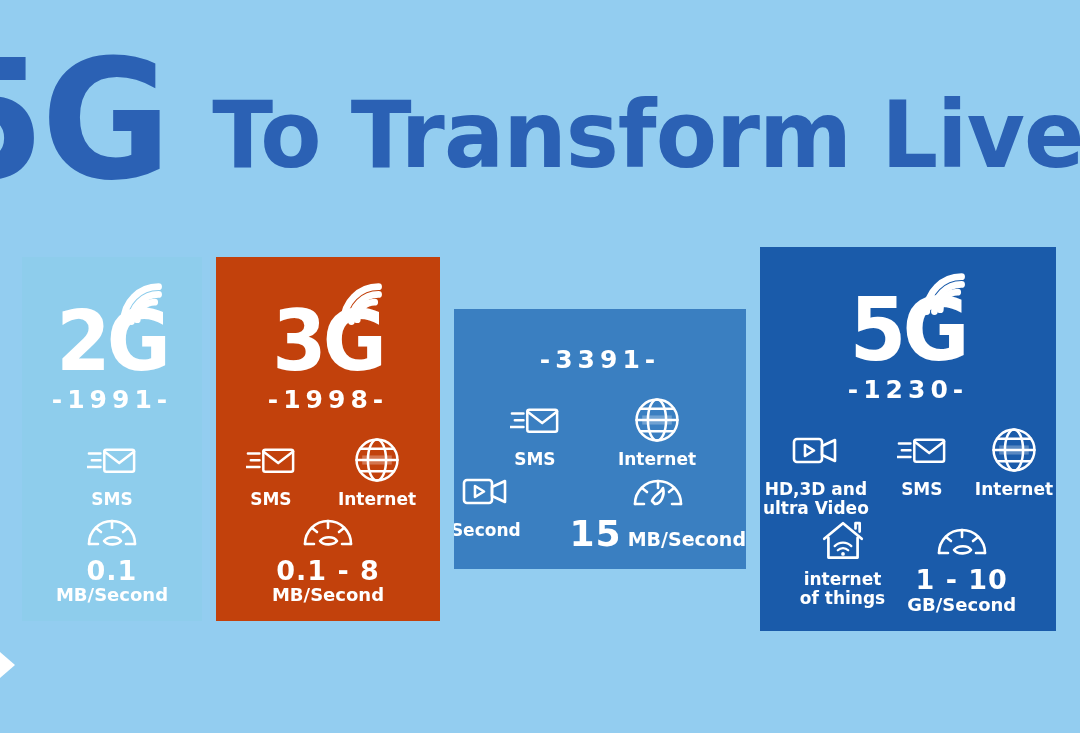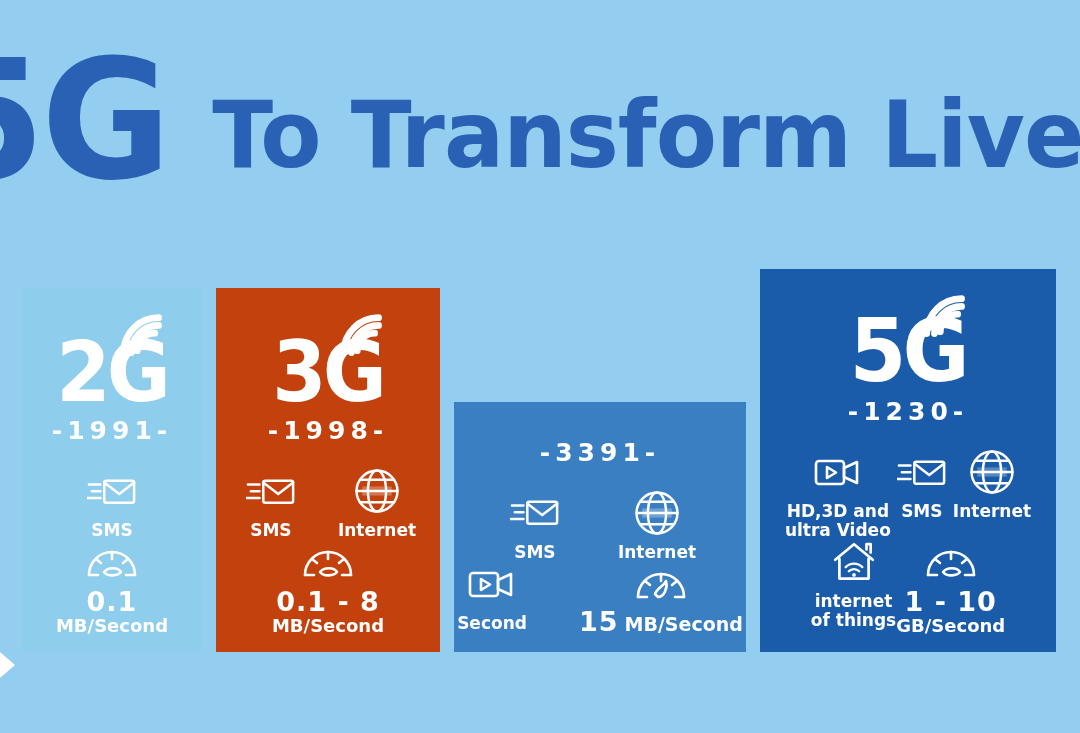--- a/index.html
+++ b/index.html
@@ -27,23 +27,23 @@
   .title-rest{
     font-size:92px;line-height:1;font-weight:bold;
     color:#2b61b4;letter-spacing:-1px;
     font-family:"DejaVu Sans", sans-serif;
     transform:translateY(14px) scaleX(0.97);
     white-space:nowrap;
   }
 
   
   .cards{
-    position:absolute;left:22px;top:256px;
+    position:absolute;left:22px;top:241px;
     width:1036px;height:396px;
-    display:flex;align-items:flex-end;gap:14px;
+    display:flex;align-items:center;gap:14px;
   }
   .card{
     position:relative;
     display:flex;flex-direction:column;align-items:center;
     box-sizing:border-box;
     padding-top:26px;
     color:#ffffff;
     overflow:hidden;
   }
   .card.c1{width:180px;background:#8ecdec;}
@@ -78,21 +78,21 @@
   }
 
   
   .feat-row{
     display:flex;justify-content:center;align-items:flex-start;
     width:100%;
   }
   .card.c1 .feat-row{gap:0;}
   .card.c2 .feat-row{gap:36px;}
   .card.c3 .feat-row{gap:52px;}
-  .card.c4 .feat-row{}
+  .card.c4 .feat-row{gap:22px;}
 
   .feat-row.row1{margin-top:24px;}
   .feat-row.row2{margin-top:auto;margin-bottom:16px;}
 
   .feat{
     display:flex;flex-direction:column;align-items:center;
     min-width:62px;
   }
   .feat .ico{
     width:50px;height:44px;
@@ -114,21 +114,21 @@
     margin-top:4px;
     font-family:"DejaVu Sans", sans-serif;
     font-size:27px;font-weight:600;line-height:1.05;letter-spacing:1px;color:#fff;
   }
   .speed .unit{
     font-family:"DejaVu Sans", sans-serif;
     font-size:18px;font-weight:700;line-height:1.1;color:#fff;
   }
   
   .speed.inline .valwrap{display:flex;align-items:baseline;gap:6px;}
-  .speed.inline .val{font-size:27px;margin-top:2px;}
+  .speed.inline .val{font-size:36px;margin-top:2px;}
   .speed.inline .unit{font-size:19px;}
 
   .arrow-marker{
     position:absolute;left:0;top:652px;
     width:0;height:0;
     border-top:13px solid transparent;
     border-bottom:13px solid transparent;
     border-left:15px solid #ffffff;
   }
 </style>

